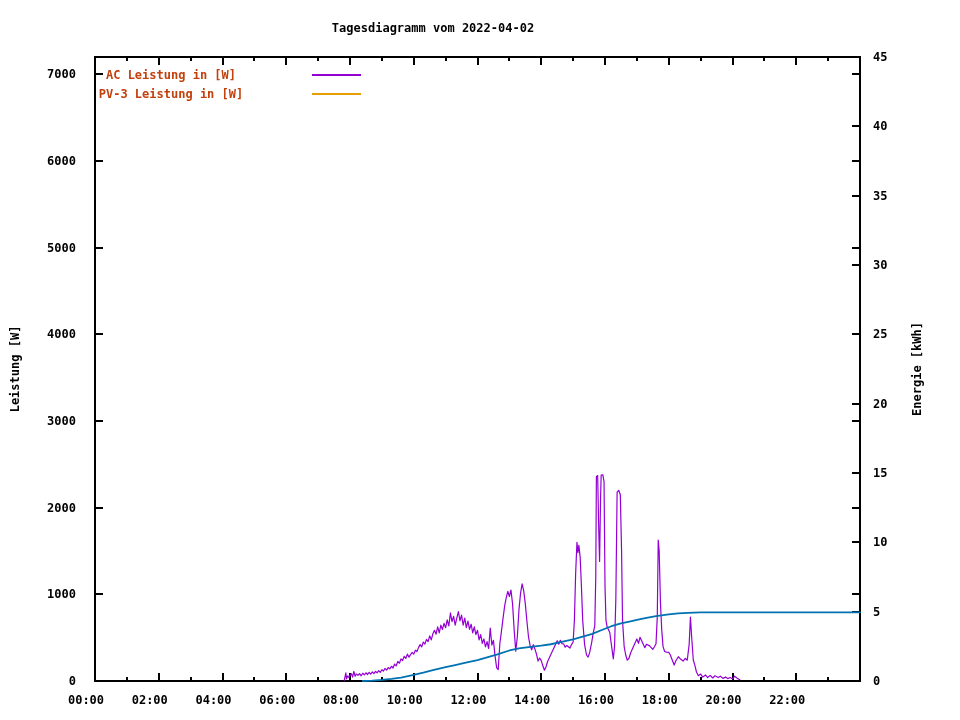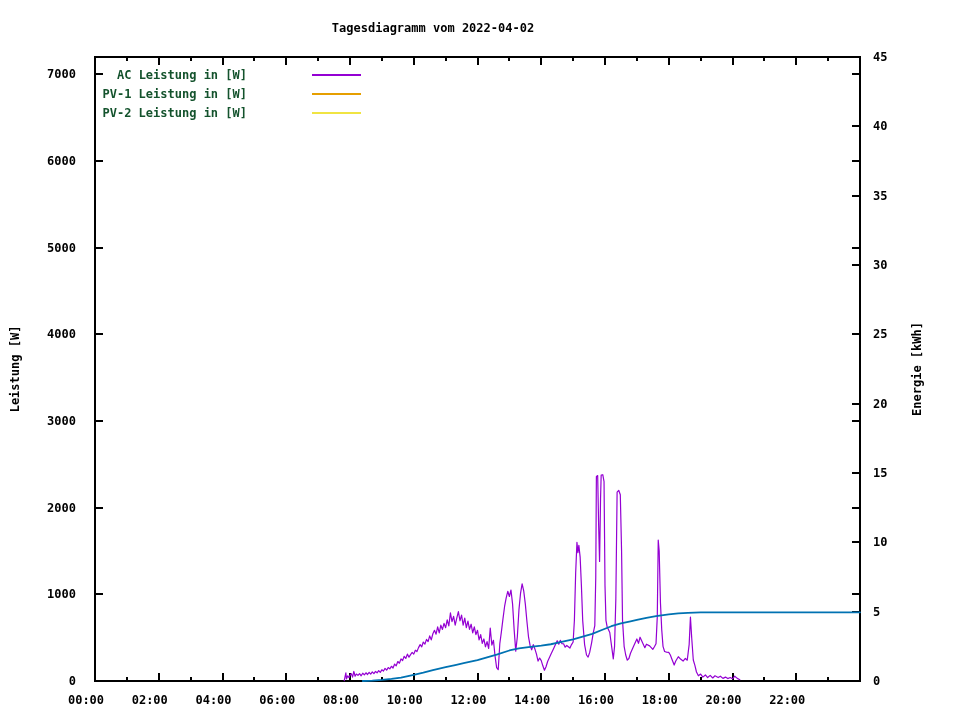--- a/index.html
+++ b/index.html
@@ -3,22 +3,22 @@
 <meta charset="utf-8">
 <style>
   html,body{margin:0;padding:0;background:#fff;}
   .canvas{position:relative;width:960px;height:720px;background:#ffffff;overflow:hidden;
           font-family:"DejaVu Sans Mono",monospace;}
   .canvas svg{position:absolute;left:0;top:0;}
   .ttl{font:bold 12px "DejaVu Sans Mono",monospace;fill:#000;}
   .tl{font:bold 12px "DejaVu Sans Mono",monospace;fill:#000;}
   .legend{position:absolute;left:95px;top:65px;}
   .lrow{display:flex;align-items:center;height:19px;}
-  .ltext{display:inline-block;width:152px;text-align:right;
-         font:bold 12px "DejaVu Sans Mono",monospace;color:#14532d;white-space:pre;}
+  .ltext{display:inline-block;width:152px;text-align:center;
+         font:bold 12px "DejaVu Sans Mono",monospace;color:#c2410c;white-space:pre;}
   .lline{display:inline-block;width:49px;height:2px;margin-left:65px;}
 </style>
 </head>
 <body>
 
 <div class="canvas">
   <svg id="plot" width="960" height="720" viewBox="0 0 960 720">
     <g id="gen">
         <rect x="95" y="57" width="765" height="624" fill="none" stroke="#000" stroke-width="2" shape-rendering="crispEdges"></rect>
         <line x1="95" y1="681" x2="95" y2="673" stroke="#000" stroke-width="2" shape-rendering="crispEdges"></line>
@@ -133,21 +133,17 @@
     <text class="ttl" x="433" y="32" text-anchor="middle">Tagesdiagramm vom 2022-04-02</text>
     <text class="tl" x="15" y="369" text-anchor="middle" dominant-baseline="central" transform="rotate(-90 15 369)">Leistung [W]</text>
     <text class="tl" x="917" y="369" text-anchor="middle" dominant-baseline="central" transform="rotate(-90 917 369)">Energie [kWh]</text>
   </svg>
   <div class="legend" id="legend">
       <div class="lrow">
         <span class="ltext">AC Leistung in [W]</span>
         <span class="lline" style="background: rgb(148, 0, 211);"></span>
       </div>
       <div class="lrow">
-        <span class="ltext">PV-1 Leistung in [W]</span>
+        <span class="ltext">PV-3 Leistung in [W]</span>
         <span class="lline" style="background: rgb(230, 159, 0);"></span>
-      </div>
-      <div class="lrow">
-        <span class="ltext">PV-2 Leistung in [W]</span>
-        <span class="lline" style="background: rgb(240, 228, 66);"></span>
       </div>
     </div>
 </div>
 
 </body></html>

